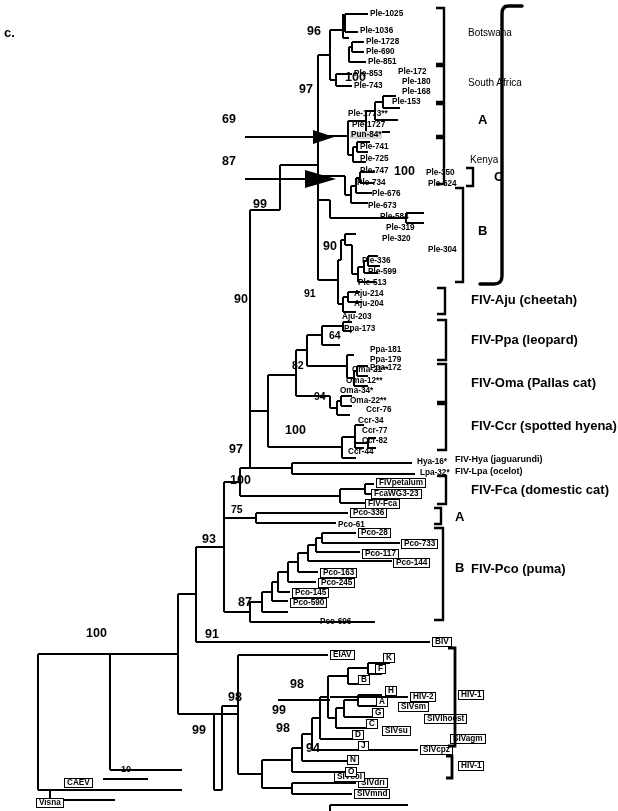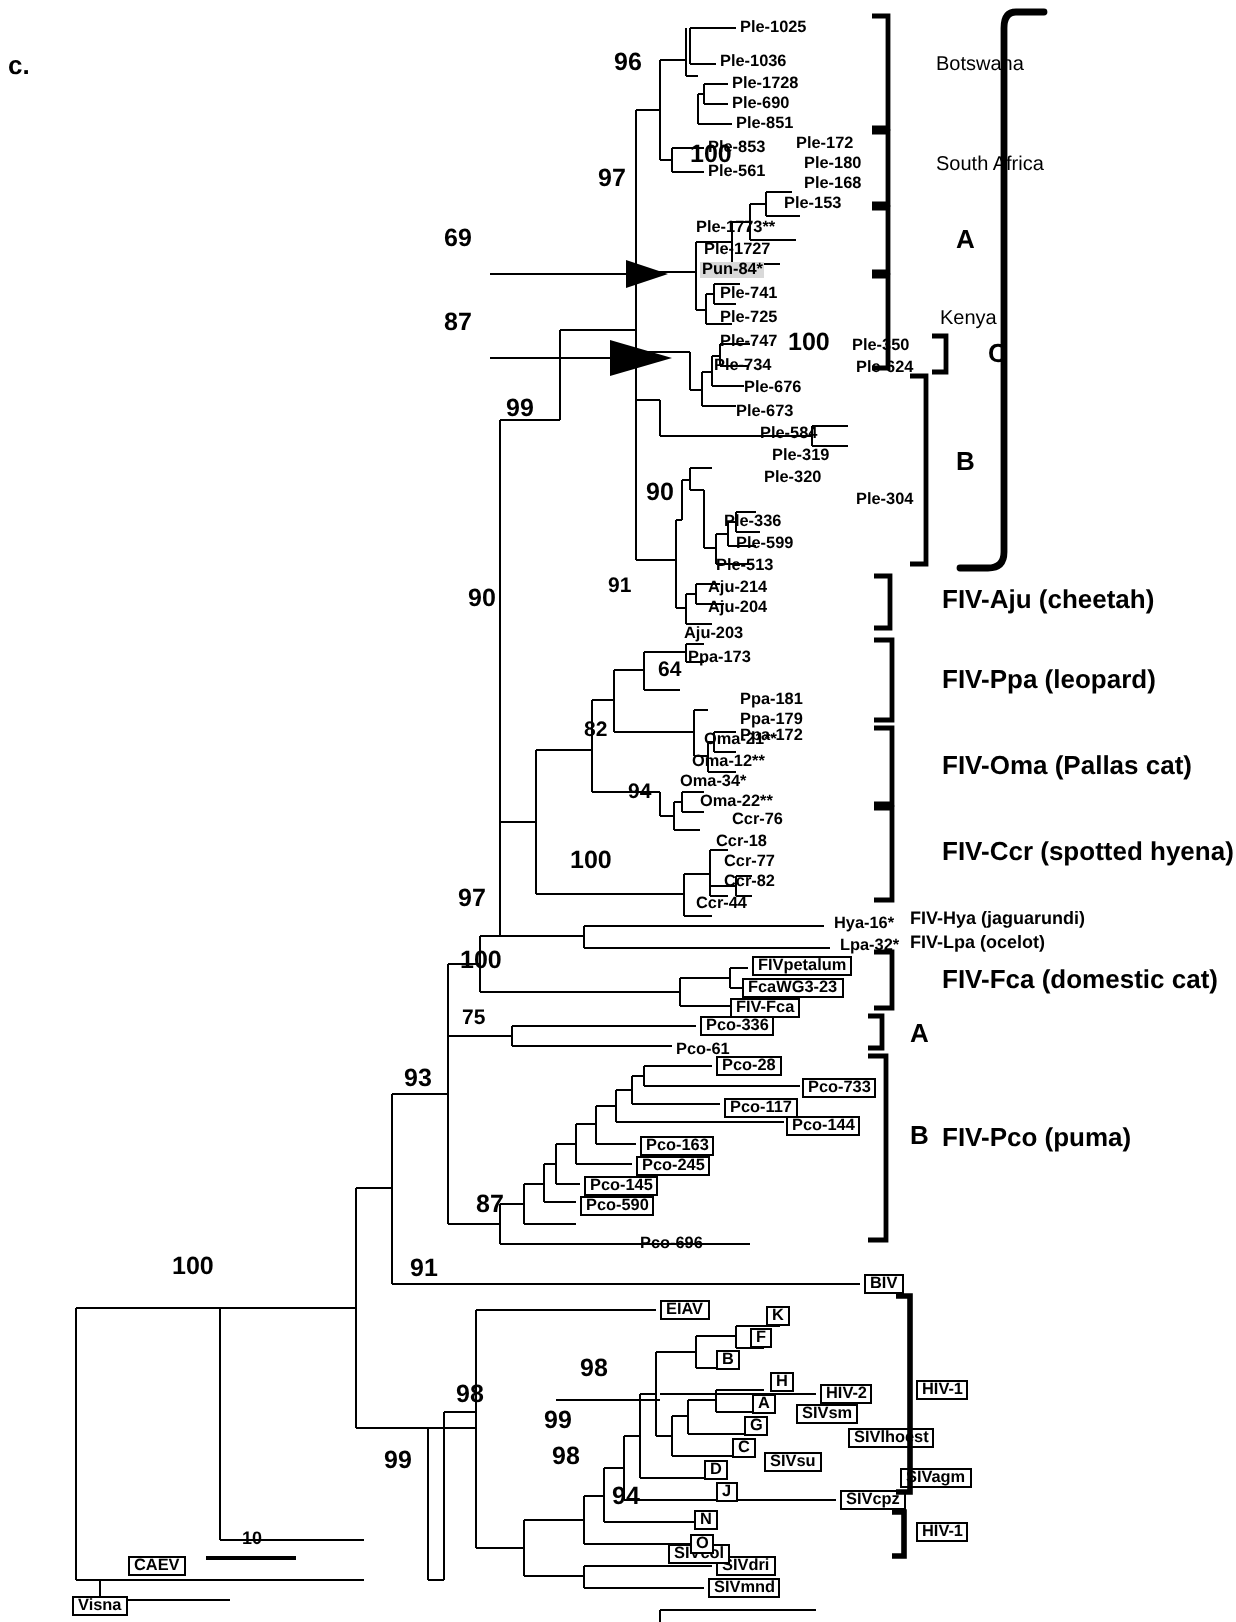--- a/index.html
+++ b/index.html
@@ -374,21 +374,21 @@
   </svg>
 
   <div class="tx panel" style="left:4px;top:26px;">c.</div>
 
   <div class="tx taxon" style="left:370px;top:10px;">Ple-1025</div>
   <div class="tx taxon" style="left:360px;top:27px;">Ple-1036</div>
   <div class="tx taxon" style="left:366px;top:38px;">Ple-1728</div>
   <div class="tx taxon" style="left:366px;top:48px;">Ple-690</div>
   <div class="tx taxon" style="left:368px;top:58px;">Ple-851</div>
   <div class="tx taxon" style="left:354px;top:70px;">Ple-853</div>
-  <div class="tx taxon" style="left:354px;top:82px;">Ple-561</div>
+  <div class="tx taxon" style="left:354px;top:82px;">Ple-743</div>
 
   <div class="tx taxon" style="left:398px;top:68px;">Ple-172</div>
   <div class="tx taxon" style="left:402px;top:78px;">Ple-180</div>
   <div class="tx taxon" style="left:402px;top:88px;">Ple-168</div>
   <div class="tx taxon" style="left:392px;top:98px;">Ple-153</div>
 
   <div class="tx taxon" style="left:348px;top:110px;">Ple-1773**</div>
   <div class="tx taxon" style="left:352px;top:121px;">Ple-1727</div>
   <div class="tx shaded" style="position:absolute;left:350px;top:131px;">Pun-84*</div>
 
@@ -418,21 +418,21 @@
   <div class="tx taxon" style="left:370px;top:316px;margin-top:48px;">Ppa-172</div>
   <div class="tx taxon" style="left:370px;top:346px;">Ppa-181</div>
   <div class="tx taxon" style="left:370px;top:356px;">Ppa-179</div>
 
   <div class="tx taxon" style="left:352px;top:366px;">Oma-21**</div>
   <div class="tx taxon" style="left:346px;top:377px;">Oma-12**</div>
   <div class="tx taxon" style="left:340px;top:387px;">Oma-34*</div>
   <div class="tx taxon" style="left:350px;top:397px;">Oma-22**</div>
 
   <div class="tx taxon" style="left:366px;top:406px;">Ccr-76</div>
-  <div class="tx taxon" style="left:358px;top:417px;">Ccr-18</div>
+  <div class="tx taxon" style="left:358px;top:417px;">Ccr-34</div>
   <div class="tx taxon" style="left:362px;top:427px;">Ccr-77</div>
   <div class="tx taxon" style="left:362px;top:437px;">Ccr-82</div>
   <div class="tx taxon" style="left:348px;top:448px;">Ccr-44</div>
 
   <div class="tx taxon" style="left:417px;top:458px;">Hya-16*</div>
   <div class="tx taxon" style="left:420px;top:469px;">Lpa-32*</div>
 
   <div class="tx boxed" style="position:absolute;left:376px;top:478px;">FIVpetalum</div>
   <div class="tx boxed" style="position:absolute;left:371px;top:489px;">FcaWG3-23</div>
   <div class="tx boxed" style="position:absolute;left:365px;top:499px;">FIV-Fca</div>

